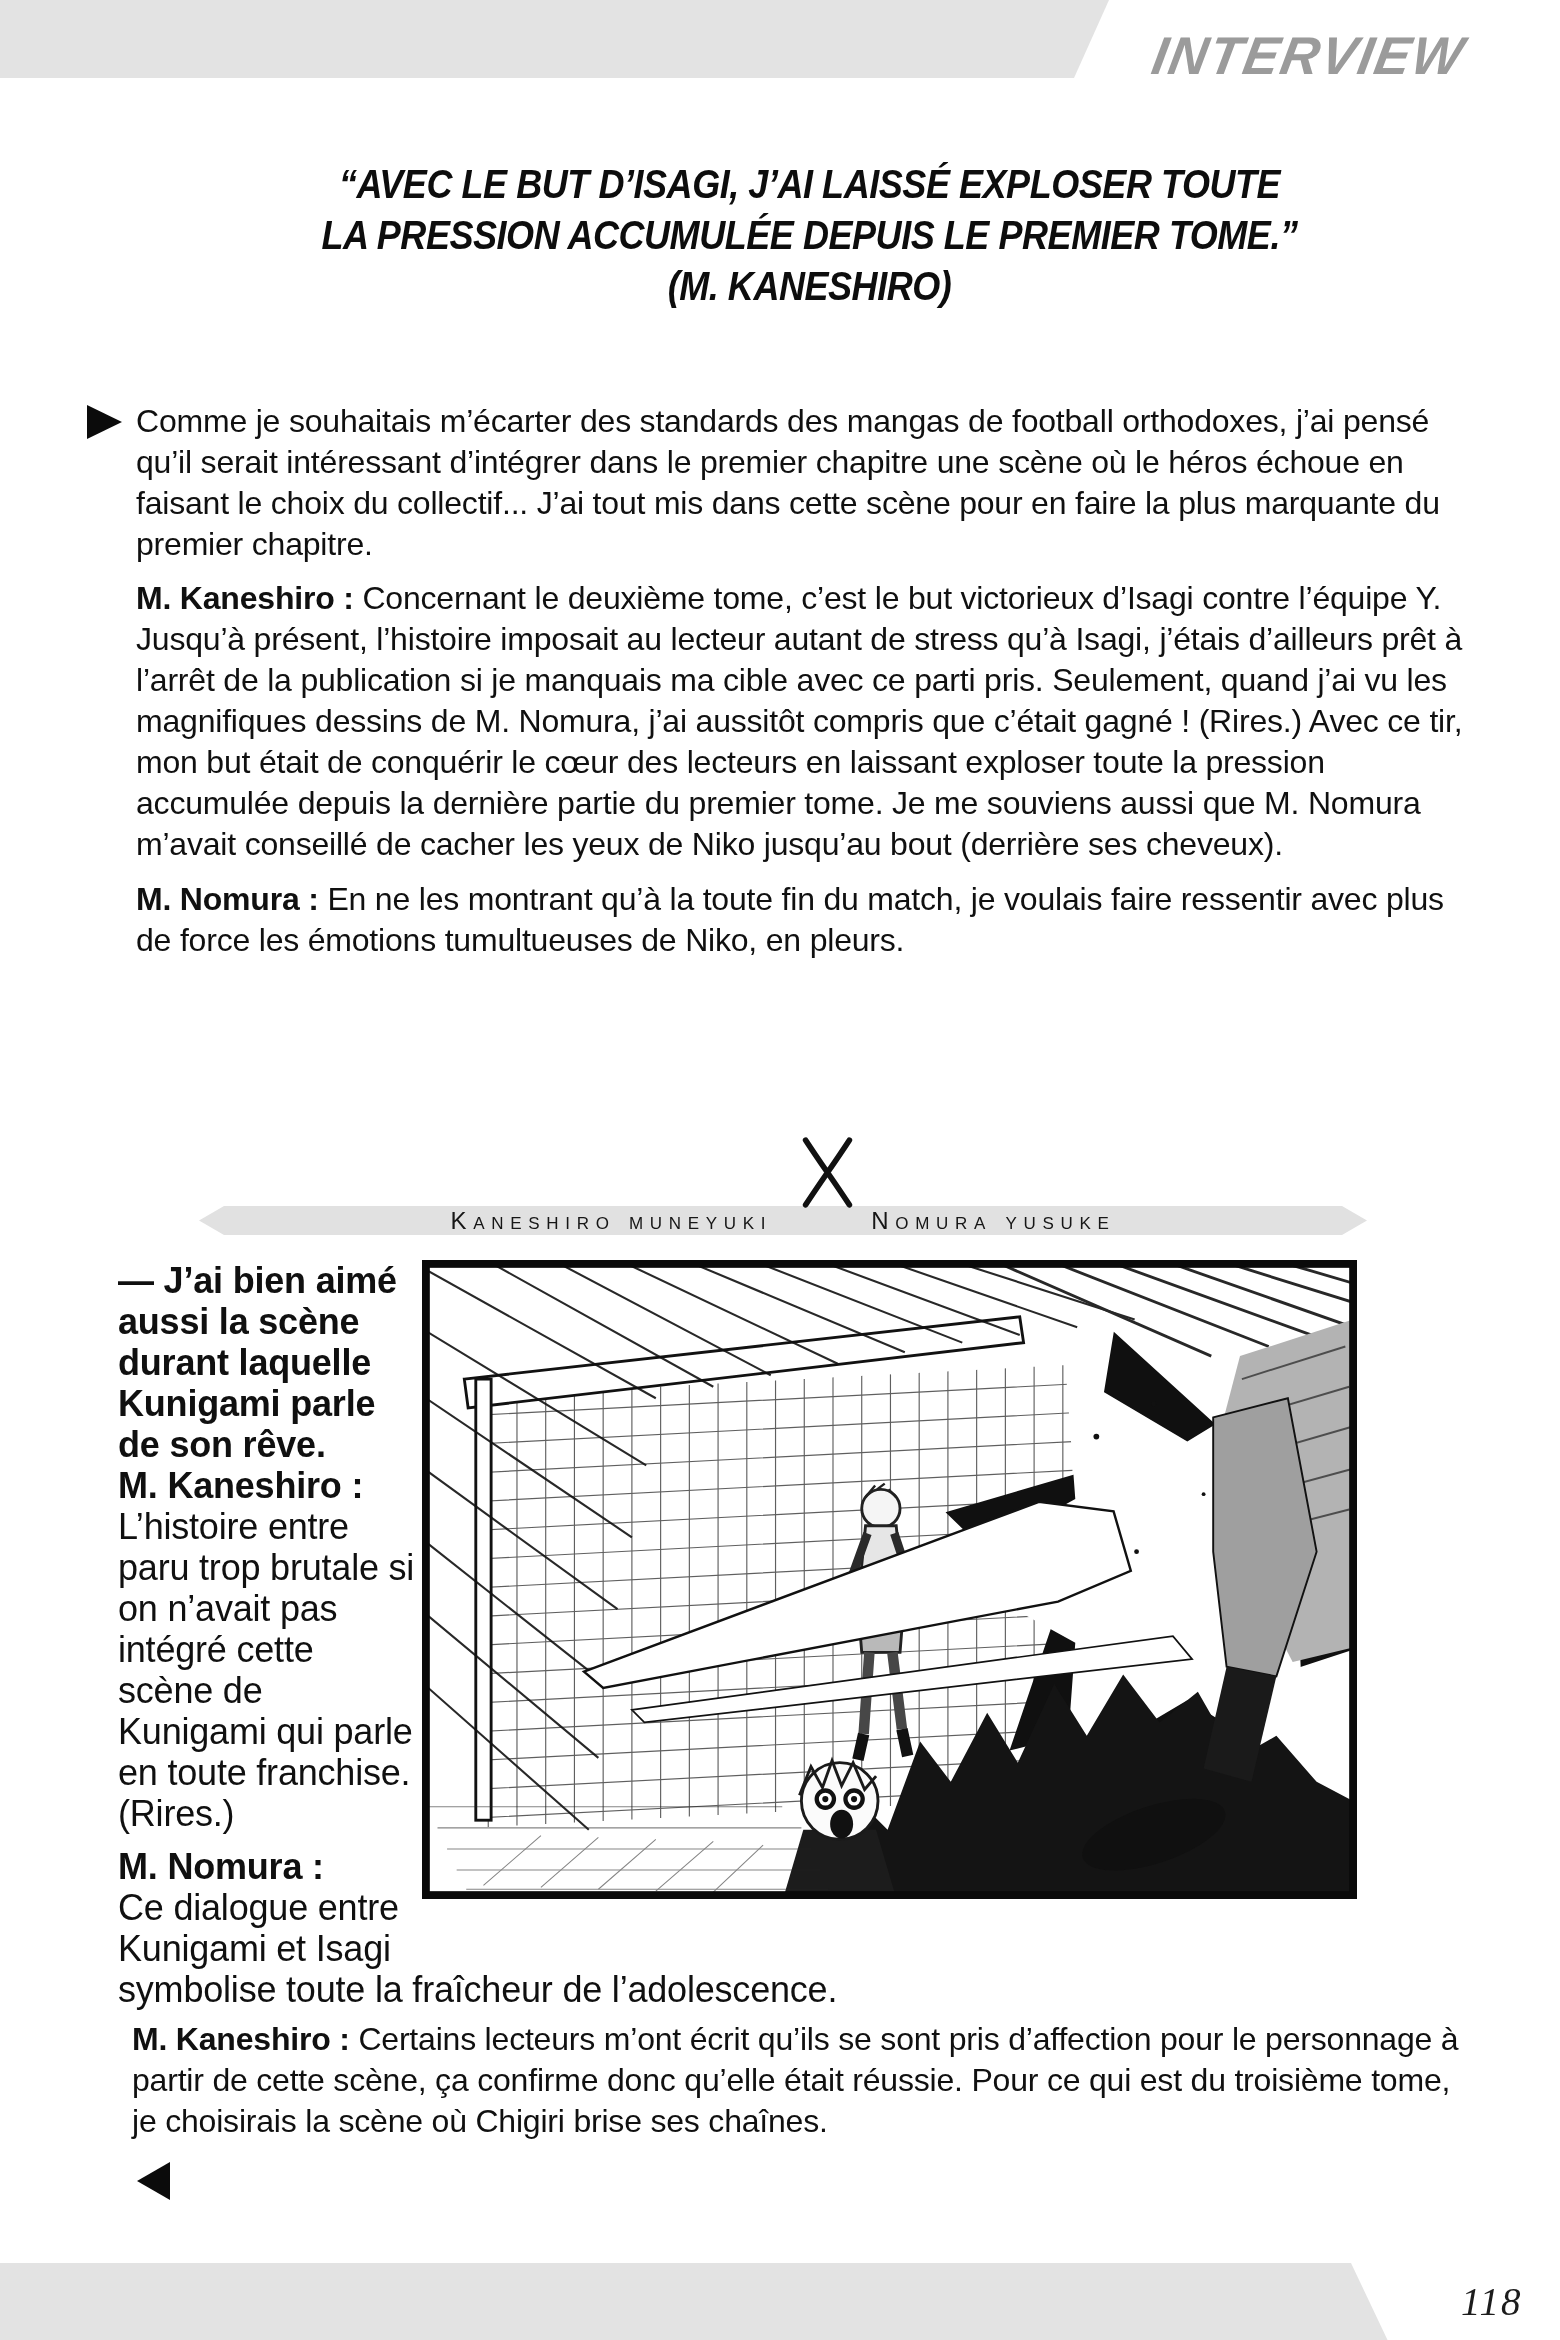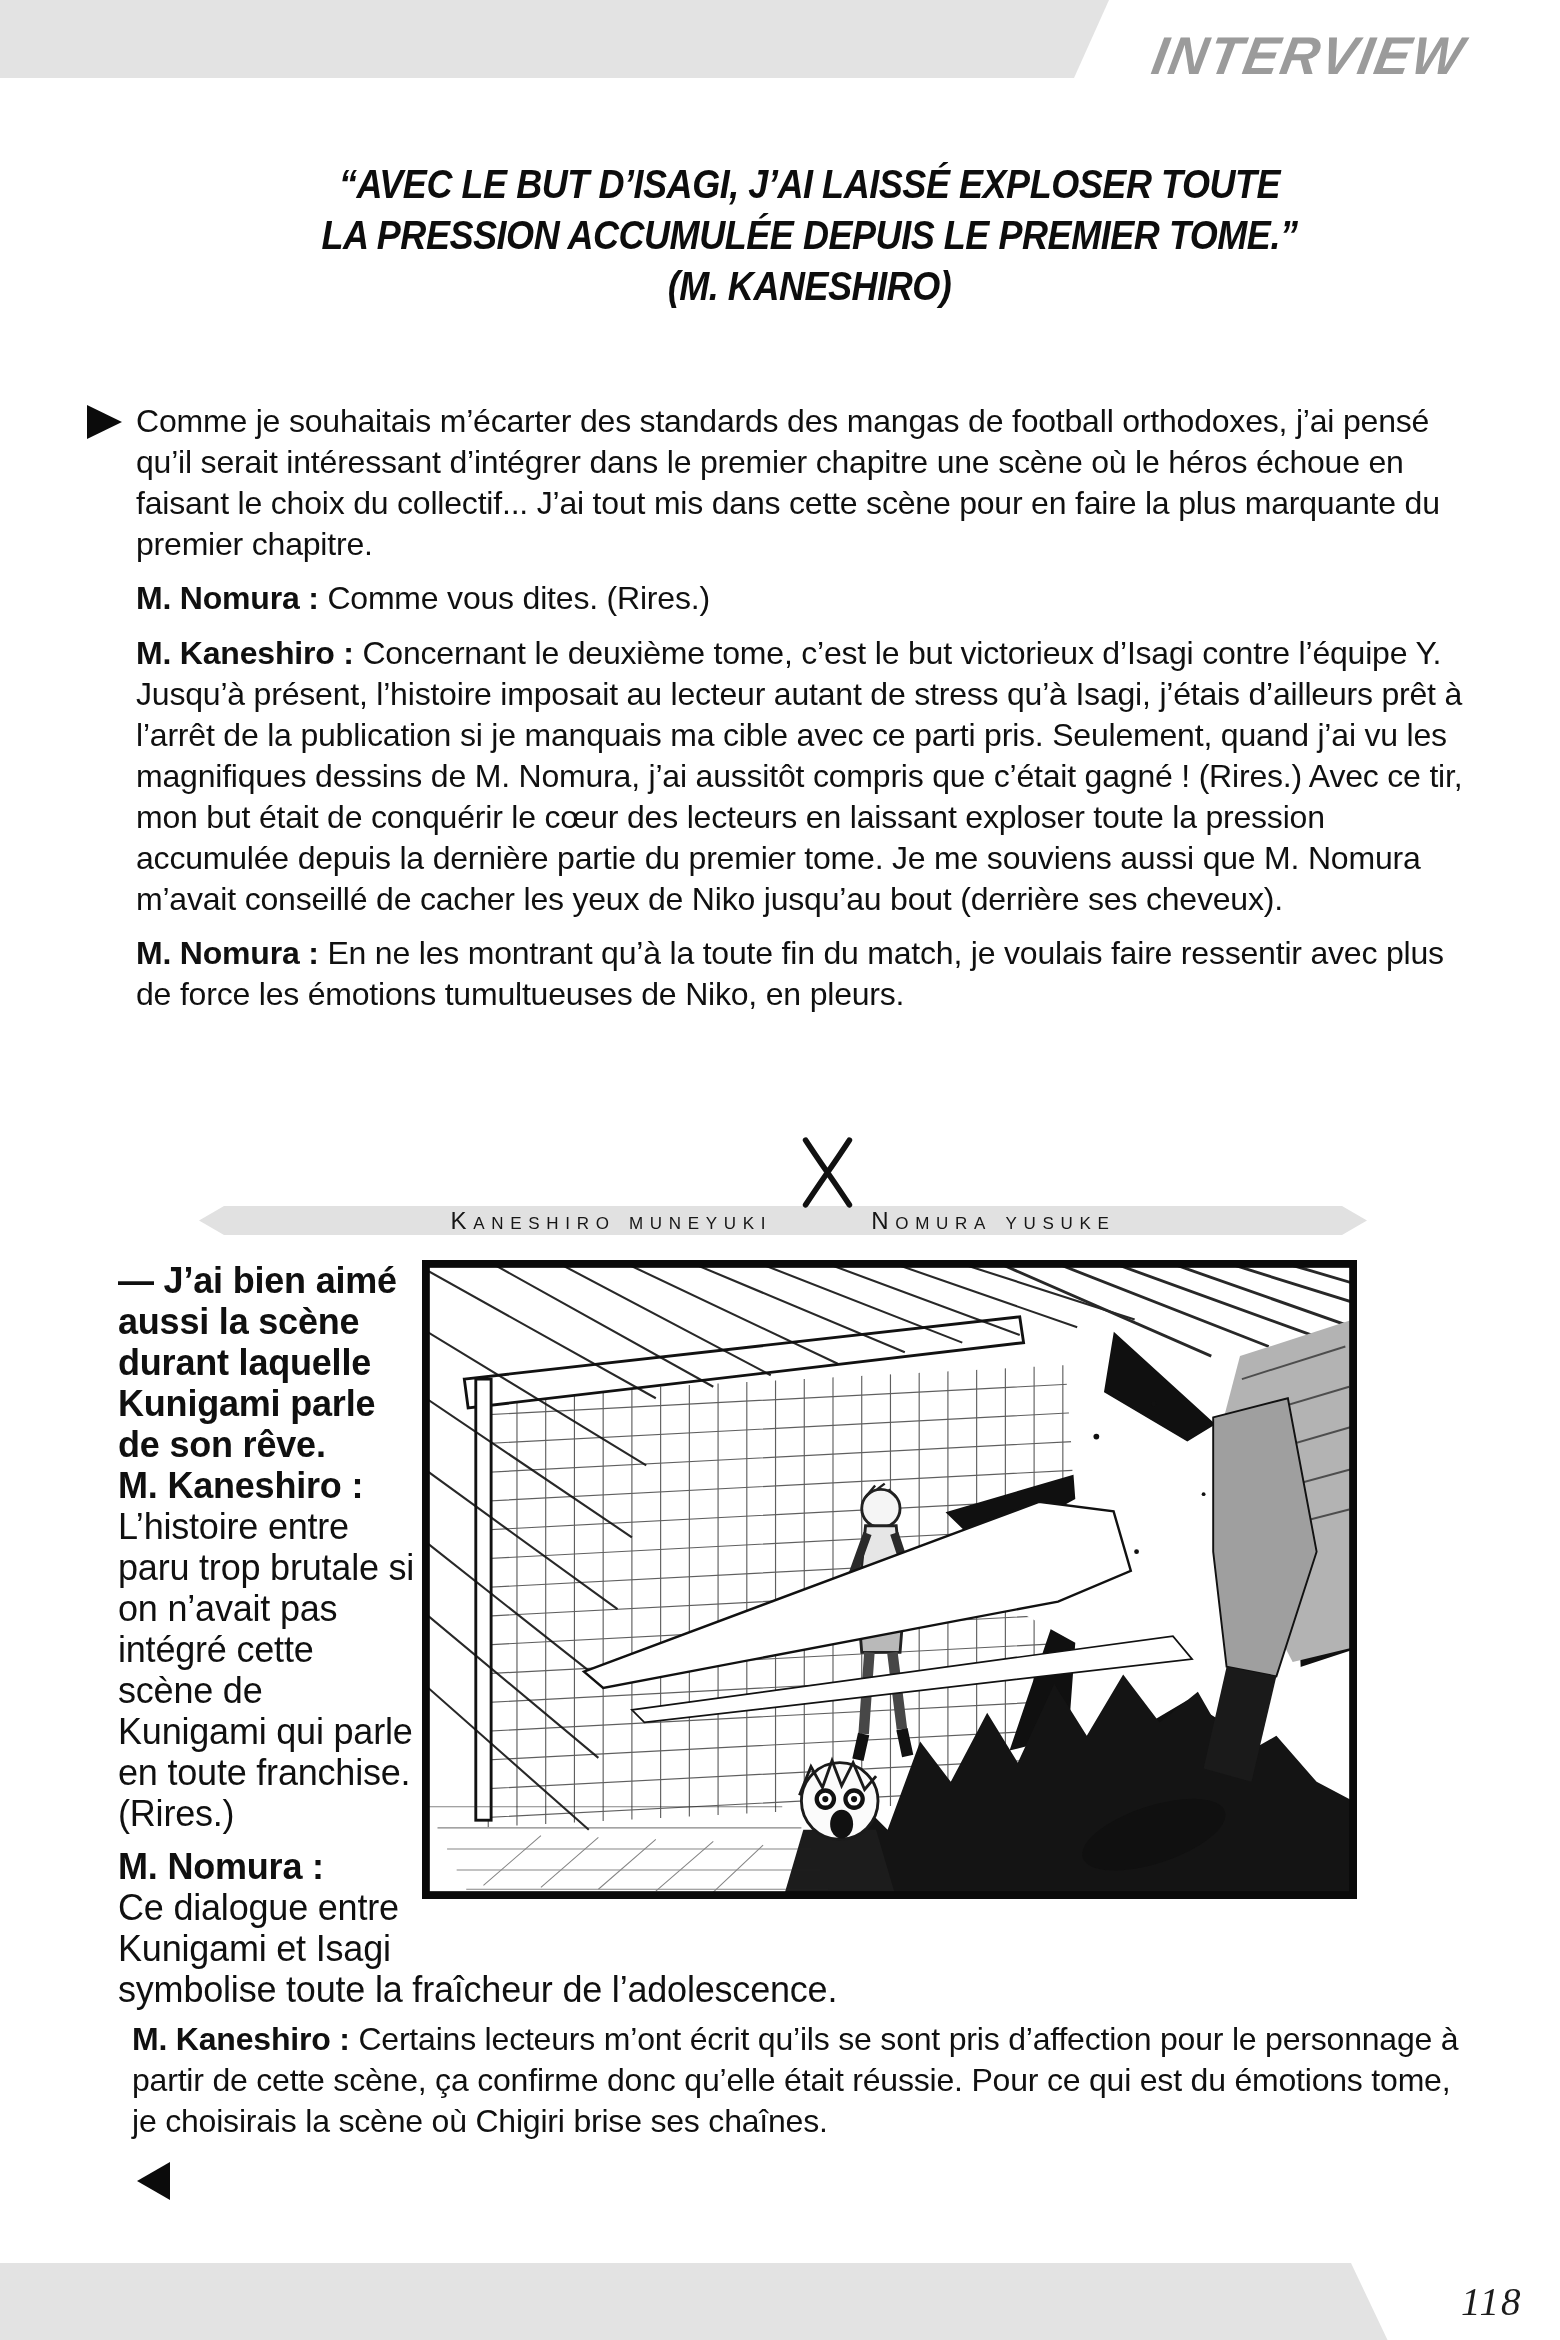--- a/index.html
+++ b/index.html
@@ -96,21 +96,20 @@
   <div class="title">
     <div>“AVEC LE BUT D’ISAGI, J’AI LAISSÉ EXPLOSER TOUTE</div>
     <div>LA PRESSION ACCUMULÉE DEPUIS LE PREMIER TOME.”</div>
     <div>(M. KANESHIRO)</div>
   </div>
 
   <div class="tri-right"></div>
 
   <div class="main-text">
     <p><span>Comme je souhaitais m’écarter des standards des mangas de football orthodoxes, j’ai pensé qu’il serait intéressant d’intégrer dans le premier chapitre une scène où le héros échoue en faisant le choix du collectif... J’ai tout mis dans cette scène pour en faire la plus marquante du premier chapitre.</span></p>
-    <p><span class="speaker">M. Nomura :</span> <span>Comme vous dites. (Rires.)</span></p>
     <p><span class="speaker">M. Kaneshiro :</span> <span>Concernant le deuxième tome, c’est le but victorieux d’Isagi contre l’équipe Y. Jusqu’à présent, l’histoire imposait au lecteur autant de stress qu’à Isagi, j’étais d’ailleurs prêt à l’arrêt de la publication si je manquais ma cible avec ce parti pris. Seulement, quand j’ai vu les magnifiques dessins de M. Nomura, j’ai aussitôt compris que c’était gagné ! (Rires.) Avec ce tir, mon but était de conquérir le cœur des lecteurs en laissant exploser toute la pression accumulée depuis la dernière partie du premier tome. Je me souviens aussi que M. Nomura m’avait conseillé de cacher les yeux de Niko jusqu’au bout (derrière ses cheveux).</span></p>
     <p><span class="speaker">M. Nomura :</span> <span>En ne les montrant qu’à la toute fin du match, je voulais faire ressentir avec plus de force les émotions tumultueuses de Niko, en pleurs.</span></p>
   </div>
 
   <div class="banner">
     <span class="name">Kaneshiro Muneyuki</span>
     <span class="name">Nomura Yusuke</span>
   </div>
   <svg class="banner-x" width="57" height="71" viewBox="-30 -37 60 74">
     <path d="M-23,-34 C-6,-8 6,8 23,34 M23,-34 C6,-8 -6,8 -23,34" stroke="#111" stroke-width="6" fill="none" stroke-linecap="round"></path>
@@ -191,21 +190,21 @@
       </svg>
     </figure>
 
     <p class="question">— J’ai bien aimé aussi la scène durant laquelle Kunigami parle de son rêve.</p>
     <p><span class="speaker-block">M. Kaneshiro :</span><span>L’histoire entre paru trop brutale si on n’avait pas intégré cette scène de Kunigami qui parle en toute franchise. (Rires.)</span></p>
     <p class="gap-top"><span class="speaker-block">M. Nomura :</span><span>Ce dialogue entre Kunigami et Isagi symbolise toute la fraîcheur de l’adolescence.</span></p>
   </div>
 
   <div class="closing">
     <span class="speaker">M. Kaneshiro :</span>
-    <span>Certains lecteurs m’ont écrit qu’ils se sont pris d’affection pour le personnage à partir de cette scène, ça confirme donc qu’elle était réussie. Pour ce qui est du émotions tome, je choisirais la scène où Chigiri brise ses chaînes.</span>
+    <span>Certains lecteurs m’ont écrit qu’ils se sont pris d’affection pour le personnage à partir de cette scène, ça confirme donc qu’elle était réussie. Pour ce qui est du troisième tome, je choisirais la scène où Chigiri brise ses chaînes.</span>
   </div>
 
   <div class="tri-left"></div>
 
   <div class="band-bottom"></div>
 
   <div class="page-number">118</div>
 
 </div>
 

